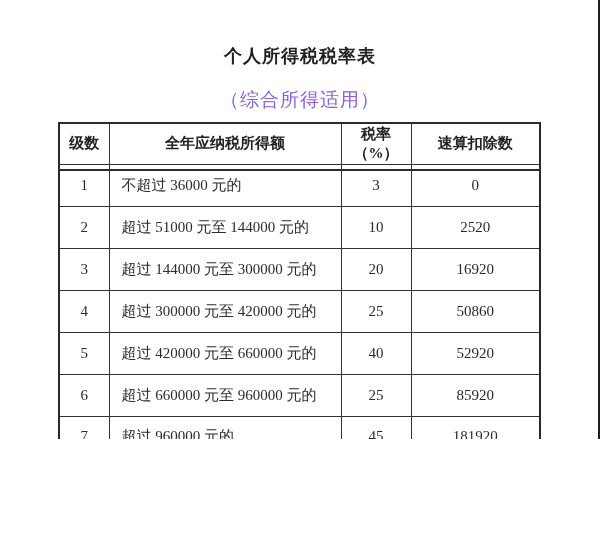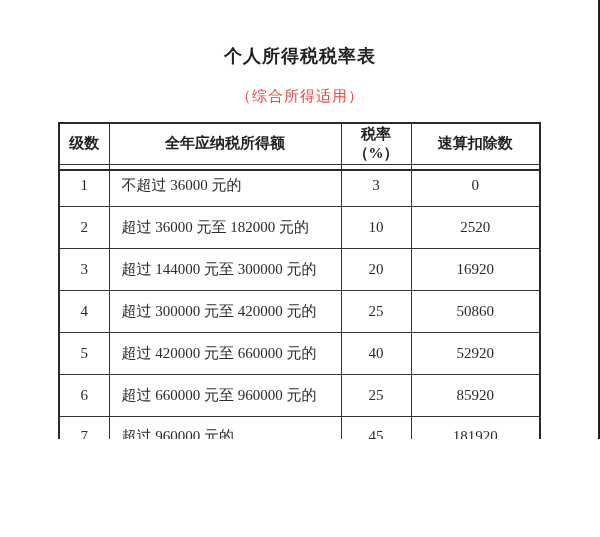--- a/index.html
+++ b/index.html
@@ -31,23 +31,23 @@
     font-weight: bold;
     letter-spacing: 1px;
     color: #222222;
   }
   .doc-subtitle {
     position: absolute;
     top: 87px;
     left: 0;
     width: 100%;
     text-align: center;
-    font-size: 15px;
+    font-size: 19px;
     letter-spacing: 1px;
-    color: #ef4444;
+    color: #8b5cf6;
   }
   .table-wrap {
     position: absolute;
     left: 58px;
     top: 122px;
     width: 481px;
   }
   table.tax-table {
     width: 481px;
     table-layout: fixed;
@@ -125,21 +125,21 @@
       </thead>
       <tbody>
         <tr>
           <td>1</td>
           <td class="income">不超过 36000 元的</td>
           <td>3</td>
           <td>0</td>
         </tr>
         <tr>
           <td>2</td>
-          <td class="income">超过 36000 元至 182000 元的</td>
+          <td class="income">超过 51000 元至 144000 元的</td>
           <td>10</td>
           <td>2520</td>
         </tr>
         <tr>
           <td>3</td>
           <td class="income">超过 144000 元至 300000 元的</td>
           <td>20</td>
           <td>16920</td>
         </tr>
         <tr>

